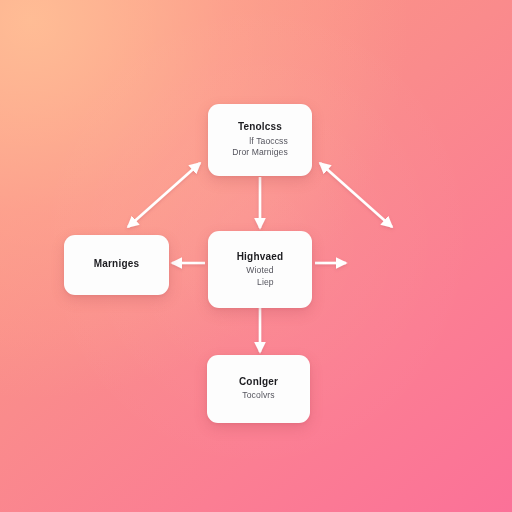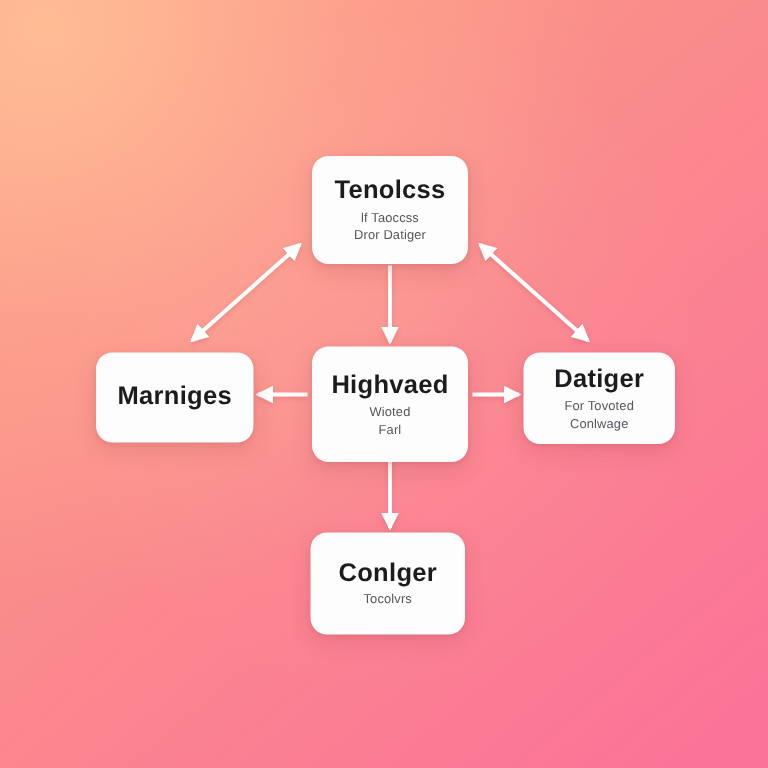--- a/index.html
+++ b/index.html
@@ -50,33 +50,34 @@
     align-items: center;
     justify-content: center;
     text-align: center;
     box-sizing: border-box;
     padding: 6px 8px;
     z-index: 3;
   }
 
   .node-title {
     font-weight: bold;
-    font-size: 17px;
+    font-size: 10px;
     color: #1c1c20;
     letter-spacing: 0.2px;
     line-height: 1.15;
     margin-bottom: 3px;
   }
 
   .node-sub {
     font-size: 8.6px;
     color: #55555e;
     line-height: 1.35;
     font-weight: normal;
     letter-spacing: 0.1px;
+    text-align: right;
   }
 
   .node-sub span { display: block; }
 
   
   #node-top    { left: 208px; top: 104px; width: 104px; height: 72px; }
   #node-left   { left: 64px;  top: 235px; width: 105px; height: 60px; }
   #node-center { left: 208px; top: 231px; width: 104px; height: 77px; }
   #node-right  { left: 349px; top: 235px; width: 101px; height: 61px; }
   #node-bottom { left: 207px; top: 355px; width: 103px; height: 68px; }
@@ -109,43 +110,36 @@
       <line x1="315" y1="263" x2="346" y2="263" marker-end="url(#ah)"></line>
 
       <line x1="260" y1="298" x2="260" y2="352" marker-end="url(#ah)"></line>
     </g>
   </svg>
 
   <div class="node" id="node-top">
     <div class="node-title">Tenolcss</div>
     <div class="node-sub">
       <span>lf Taoccss</span>
-      <span>Dror Datiger</span>
+      <span>Dror Marniges</span>
     </div>
   </div>
 
   <div class="node" id="node-left">
     <div class="node-title">Marniges</div>
   </div>
 
   <div class="node" id="node-center">
     <div class="node-title">Highvaed</div>
     <div class="node-sub">
       <span>Wioted</span>
-      <span>Farl</span>
+      <span>Liep</span>
     </div>
   </div>
 
-  <div class="node" id="node-right">
-    <div class="node-title">Datiger</div>
-    <div class="node-sub">
-      <span>For Tovoted</span>
-      <span>Conlwage</span>
-    </div>
-  </div>
 
   <div class="node" id="node-bottom">
     <div class="node-title">Conlger</div>
     <div class="node-sub">
       <span>Tocolvrs</span>
       <span></span>
     </div>
   </div>
 
 </div>

